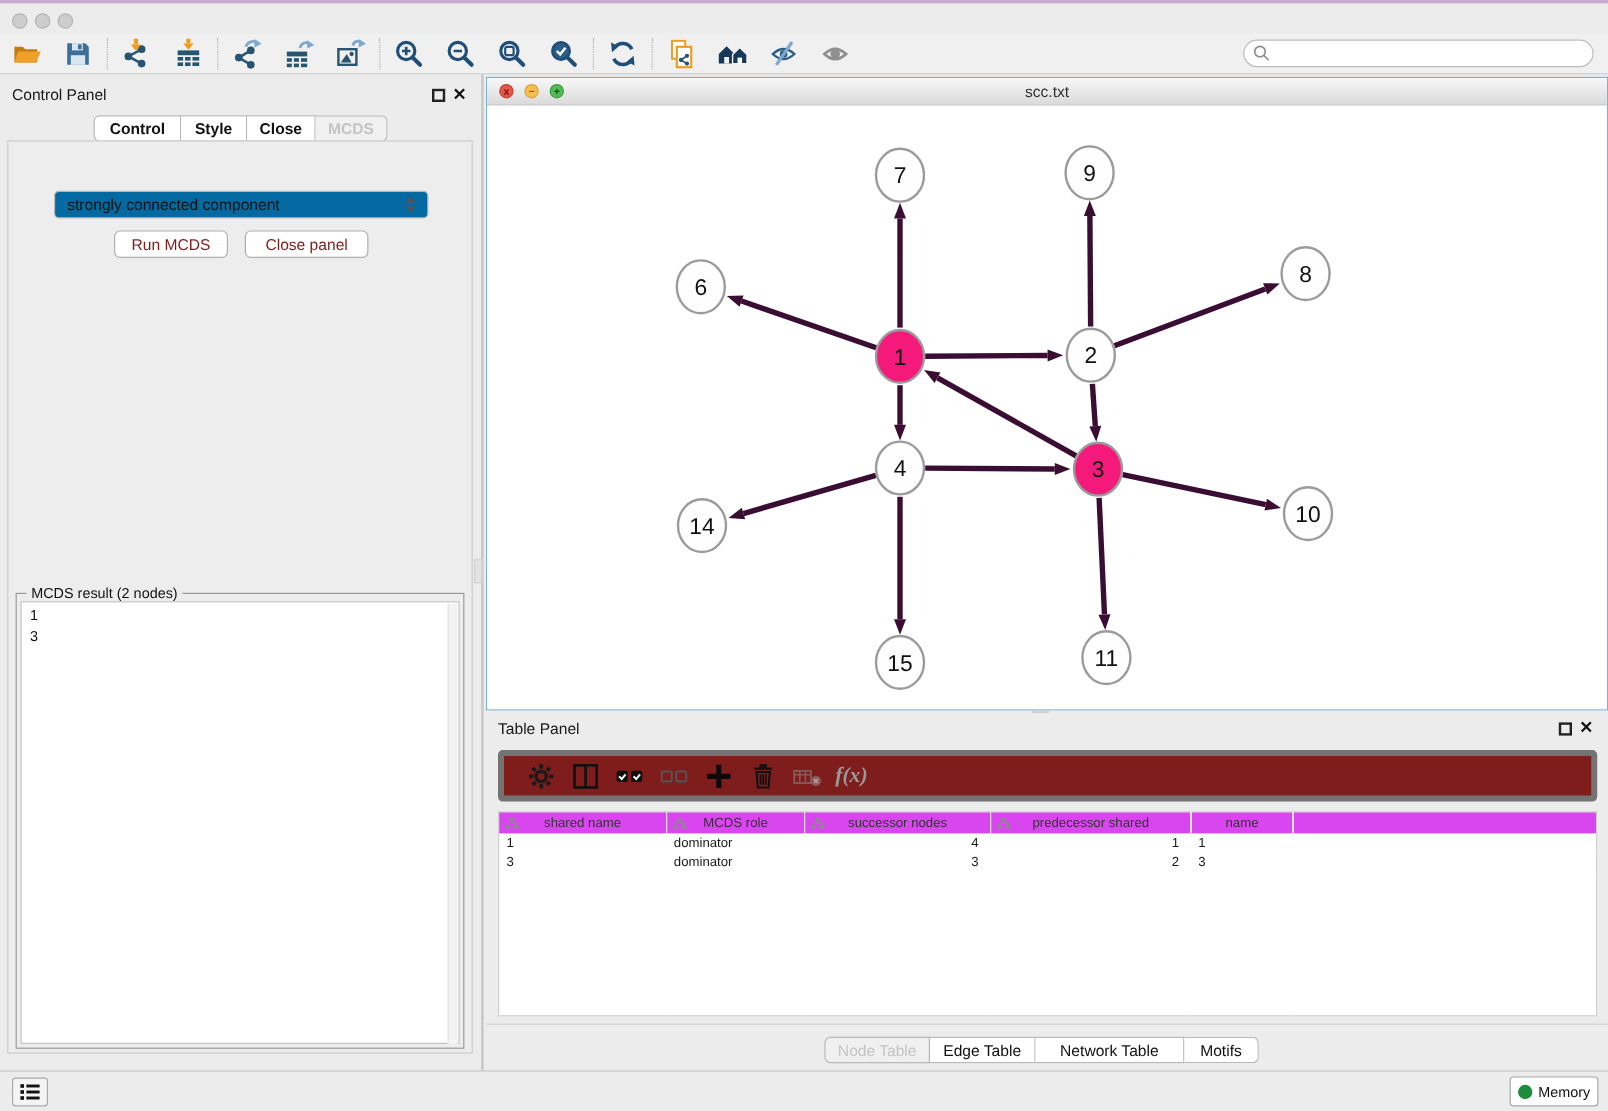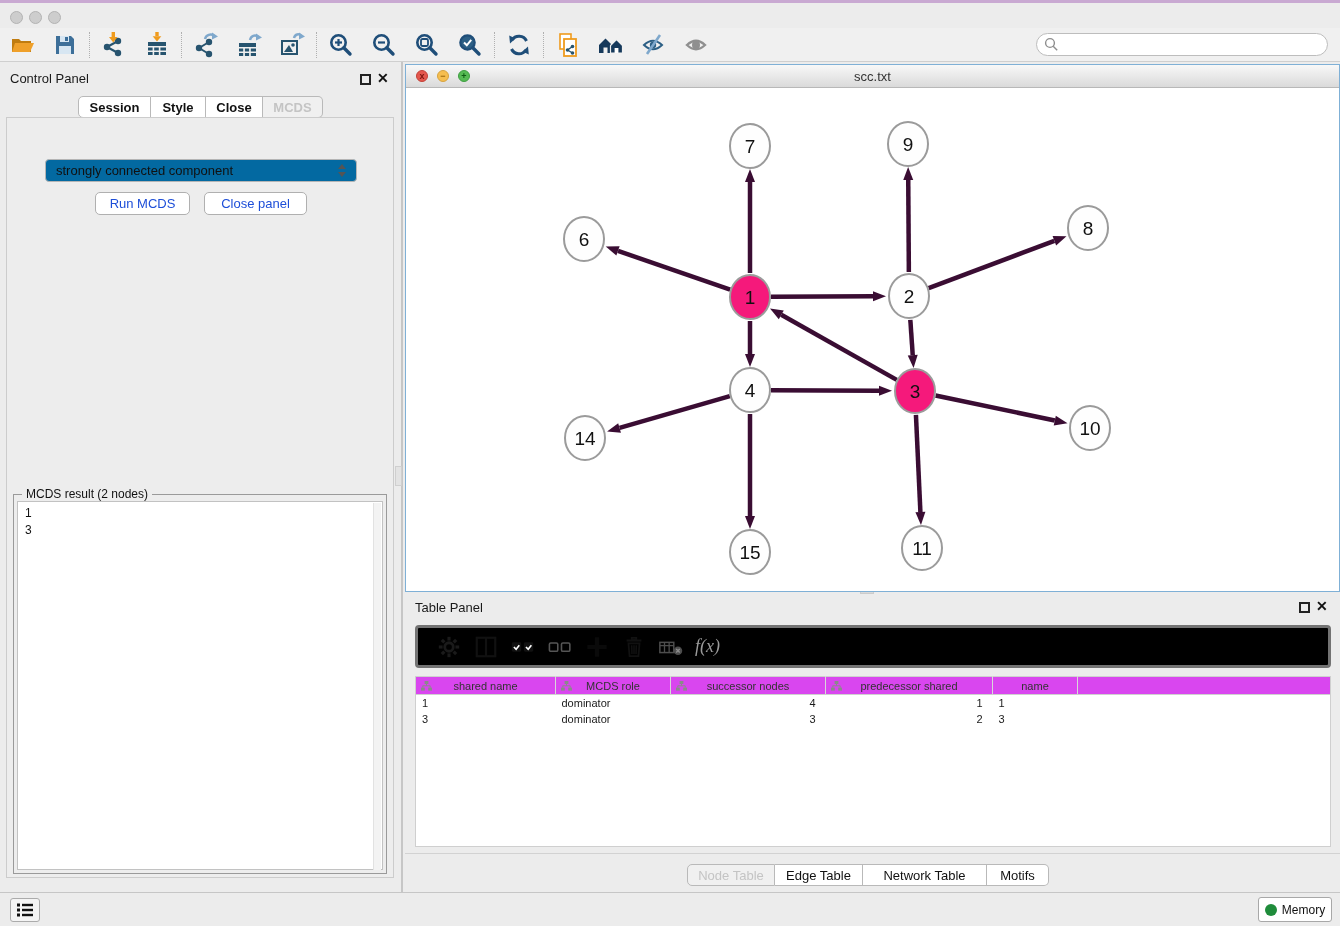--- a/index.html
+++ b/index.html
@@ -47,21 +47,21 @@
   .opt-label { left:0; top:20px; width:100%; text-align:center; font-size:13px; color:#111; }
   .combo { left:38px; top:41px; width:312px; height:23px; background:#0369a1;
            border:1px solid #b5b5b5; border-radius:4px; display:flex; align-items:center;
            padding-left:10px; font-size:13px; color:#111; }
   .combo-stepper { position:absolute; right:7px; top:4px; width:11px; height:15px; }
   .tri-up { width:0; height:0; border-left:4.5px solid transparent; border-right:4.5px solid transparent;
             border-bottom:5px solid #555; margin-bottom:3px; }
   .tri-dn { width:0; height:0; border-left:4.5px solid transparent; border-right:4.5px solid transparent;
             border-top:5px solid #555; }
   .btn { height:23px; background:#fff; border:1px solid #b0b0b0; border-radius:5px;
-         font-size:13px; color:#1d4ed8; display:flex; align-items:center; justify-content:center;text-align:center; }
+         font-size:13px; color:#7f1d1d; display:flex; align-items:center; justify-content:center;text-align:center; }
   .fieldset { left:6px; top:376px; width:374px; height:380px; border:1px solid #9a9a9a; }
   .legend { left:8px; top:-8px; background:#ededed; padding:0 4px; font-size:12px; color:#111; }
   .result-area { left:3px; top:6px; width:366px; height:369px; background:#fff;
                  border:1px solid #c2c2c2; font-size:12px; color:#111; padding:3px 0 0 7px; }
   .result-line { line-height:17px; }
   .result-scroll { right:1px; top:1px; width:8px; height:367px; background:#f3f3f3;
                    border-left:1px solid #e2e2e2; }
 
   
   .v-split { left:401px; top:62px; width:2px; height:830px; background:#c6c6c6; }
@@ -78,23 +78,23 @@
   .net-title { width:100%; top:4px; text-align:center; font-size:13px; color:#333; }
   .tl { width:12px; height:12px; border-radius:50%; top:5px; text-align:center;
         font-size:9px; font-weight:bold; line-height:11px; }
   .tl-red   { left:10px; background:#e4574d; border:1px solid #c24138; color:#7e140e; }
   .tl-yel   { left:31px; background:#f6be4f; border:1px solid #d6a340; color:#99670a; }
   .tl-grn   { left:52px; background:#55ba53; border:1px solid #3f9e42; color:#0e5c13; }
   .net-canvas { left:0; top:23px; width:933px; height:503px; background:#fff; }
 
   
   .tp-title { left:415px; top:600px; font-size:13px; color:#1a1a1a; }
-  .tp-toolbar { left:415px; top:625px; width:916px; height:43px; background:#000000;
-                border:3px solid #737373; border-radius:4px; display:flex; align-items:center;
-                padding-left:12px; }
+  .tp-toolbar { left:415px; top:625px; width:916px; height:43px; background:#7f1d1d;
+                border:5px solid #737373; border-radius:4px; display:flex; align-items:center;
+                padding-left:12px;font-weight:bold; }
   .tp-ic { width:37px; height:34px; display:flex; align-items:center; justify-content:center; }
   .fx { font-family:"Liberation Serif", serif; font-style:italic; font-size:18px; color:#9a9a9a; }
   .grid-table { left:415px; top:676px; width:916px; height:170px; background:#fff;
                 border:1px solid #cfcfcf; border-collapse:collapse; table-layout:fixed;
                 font-size:11px; color:#1a1a1a; }
   .grid-table th { height:18px; background:#d946ef; border-right:1px solid #d8d8d8;
                    border-bottom:1px solid #cfcfcf; font-weight:normal; color:#333;
                    position:relative; text-align:center; }
   .grid-table td { height:16px; padding:0 6px; vertical-align:middle; }
   .grid-table td.r { text-align:right; padding-right:10px; }
@@ -297,21 +297,21 @@
 </div>
 
 <div class="abs cp-title">Control Panel</div>
 <div class="abs" style="left:360px; top:74px;">
     <div class="panel-float"></div>
   </div>
 <div class="abs panel-close" style="left:377px; top:73px;">✕</div>
 
 <div class="abs cp-tabs">
   <div class="seg first" style="width:73px">
-      <span>Session</span>
+      <span>Control</span>
     </div>
   <div class="seg" style="width:55px">
       <span>Style</span>
     </div>
   <div class="seg" style="width:57px">
       <span>Close</span>
     </div>
   <div class="seg last disabled" style="width:60px">
       <span>MCDS</span>
     </div>

